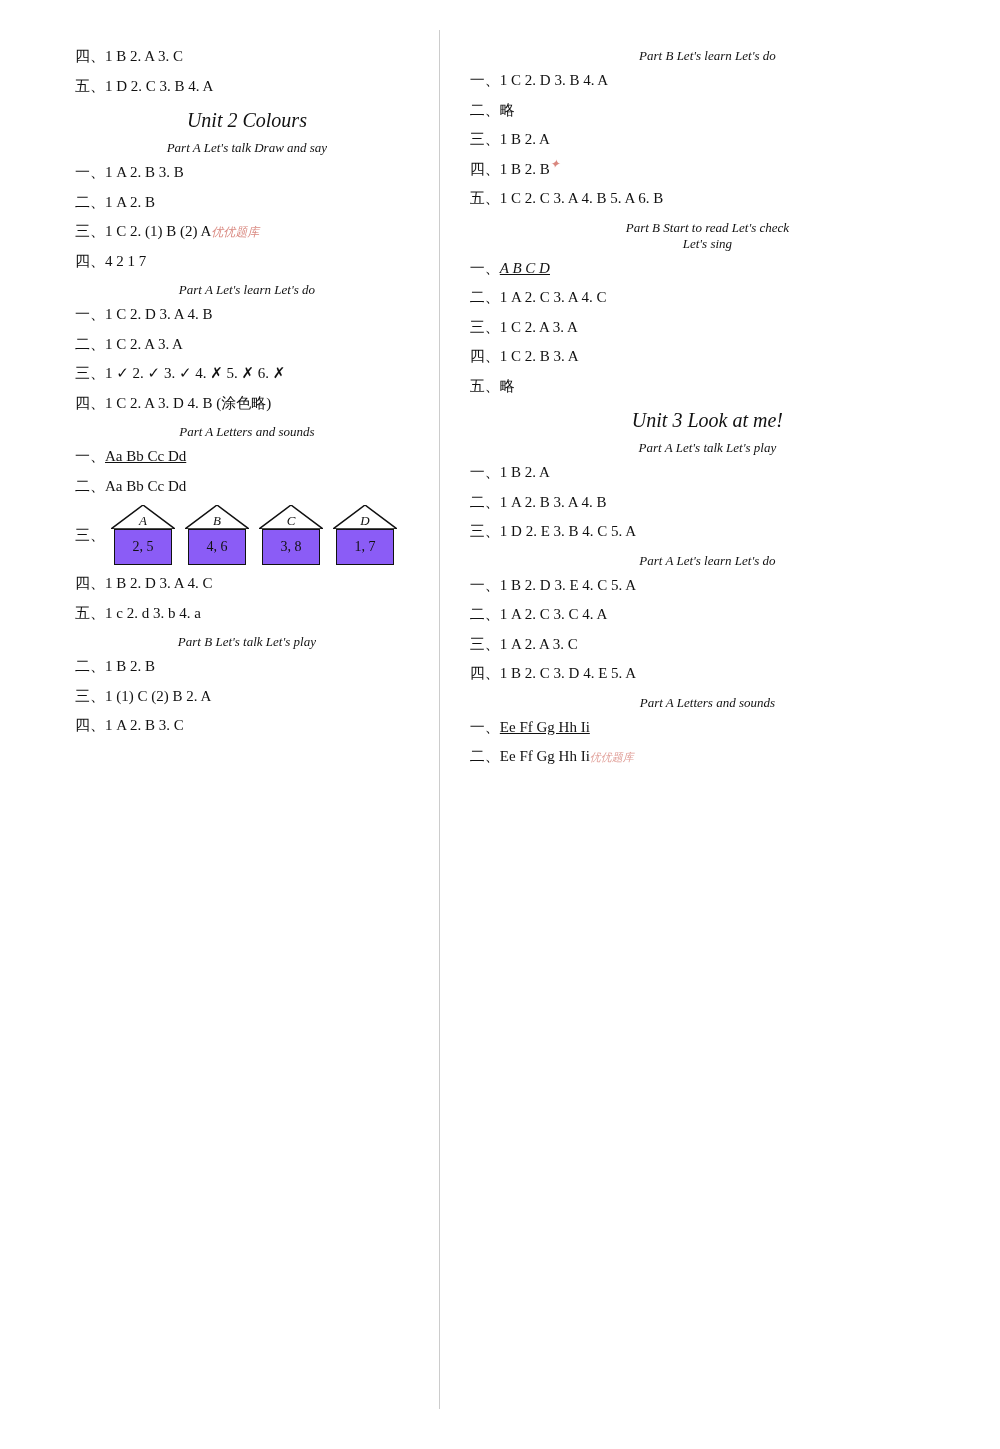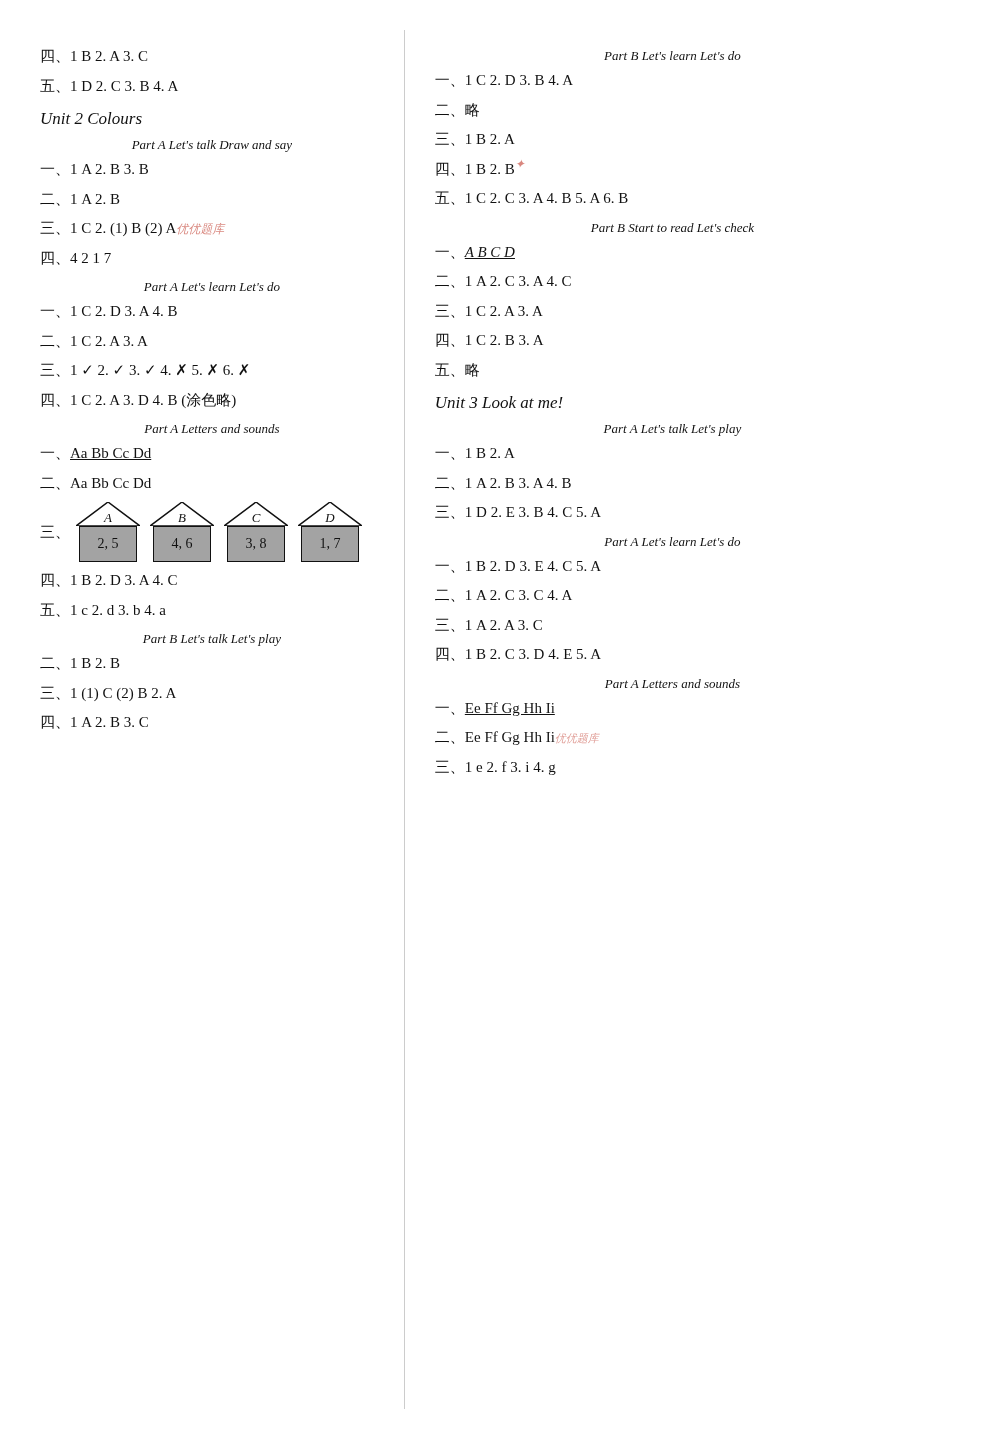--- a/index.html
+++ b/index.html
@@ -10,39 +10,41 @@
       color: #111;
       width: 1000px;
       min-height: 1449px;
       position: relative;
     }
     .page {
       display: flex;
       width: 940px;
       min-height: 1449px;
       padding: 30px 0 40px 0;
+      margin-left: 35px;
     }
     .col-left {
       width: 430px;
       padding: 10px 20px 10px 40px;
       border-right: 1px solid #ccc;
     }
     .col-right {
       width: 570px;
       padding: 10px 30px 10px 30px;
     }
     .line-normal {
       margin: 4px 0;
       font-size: 15px;
       font-style: normal;
       line-height: 1.7;
     }
     .section-title {
-      font-style: italic;
-      font-size: 17px;
+      text-align: center;
+      font-style: italic;
+      font-size: 20px;
       margin: 10px 0 6px 0;
       font-weight: normal;
     }
     .sub-title {
       text-align: center;
       font-style: italic;
       font-size: 13px;
       margin: 8px 0 4px 0;
       font-weight: normal;
     }
@@ -68,21 +70,21 @@
     }
     .rect-box {
       border: 1.5px solid #111;
       width: 58px;
       height: 36px;
       display: flex;
       align-items: center;
       justify-content: center;
       font-style: normal;
       font-size: 14px;
-      background: #a3a3a3;
+      background: #8b5cf6;
     }
     .stamp {
       display: inline-block;
       color: #c0392b;
       font-size: 12px;
       opacity: 0.6;
       font-style: italic;
     }
     .abcd-underline {
       text-decoration: underline;
@@ -195,20 +197,21 @@
 
     <div class="sub-title">Part B   Let's learn   Let's do</div>
 
     <div class="line-normal">一、<span>1 C  2. D  3. B  4. A</span></div>
     <div class="line-normal">二、<span>略</span></div>
     <div class="line-normal">三、<span>1 B  2. A</span></div>
     <div class="line-normal">四、<span>1 B  2. B</span><span class="stamp" style="position:relative;top:-6px;">✦</span></div>
     <div class="line-normal">五、<span>1 C  2. C  3. A  4. B  5. A  6. B</span></div>
 
     <div class="sub-title">Part B   Start to read   Let's check</div>
+    <div class="sub-title" style="margin-top:-4px;">Let's sing</div>
 
     <div class="line-normal">一、<span class="abcd-underline">A  B  C  D</span></div>
     <div class="line-normal">二、<span>1 A  2. C  3. A  4. C</span></div>
     <div class="line-normal">三、<span>1 C  2. A  3. A</span></div>
     <div class="line-normal">四、<span>1 C  2. B  3. A</span></div>
     <div class="line-normal">五、<span>略</span></div>
 
     <div class="section-title">Unit 3   Look at me!</div>
 
     <div class="sub-title">Part A   Let's talk   Let's play</div>
@@ -225,16 +228,15 @@
     <div class="line-normal">四、<span>1 B  2. C  3. D  4. E  5. A</span></div>
 
     <div class="sub-title">Part A   Letters and sounds</div>
 
     <div class="line-normal">
       一、<span class="underlined">Ee  Ff  Gg  Hh  Ii</span>
     </div>
     <div class="line-normal">
       <span>二、Ee  Ff  Gg  Hh  Ii</span><span class="stamp" style="font-size:11px;opacity:0.5;">优优题库</span>
     </div>
-    <div class="line-normal">三、1 e  2. f  3. i  4. g</div>
 
   </div>
 </div>
 
 </body></html>

